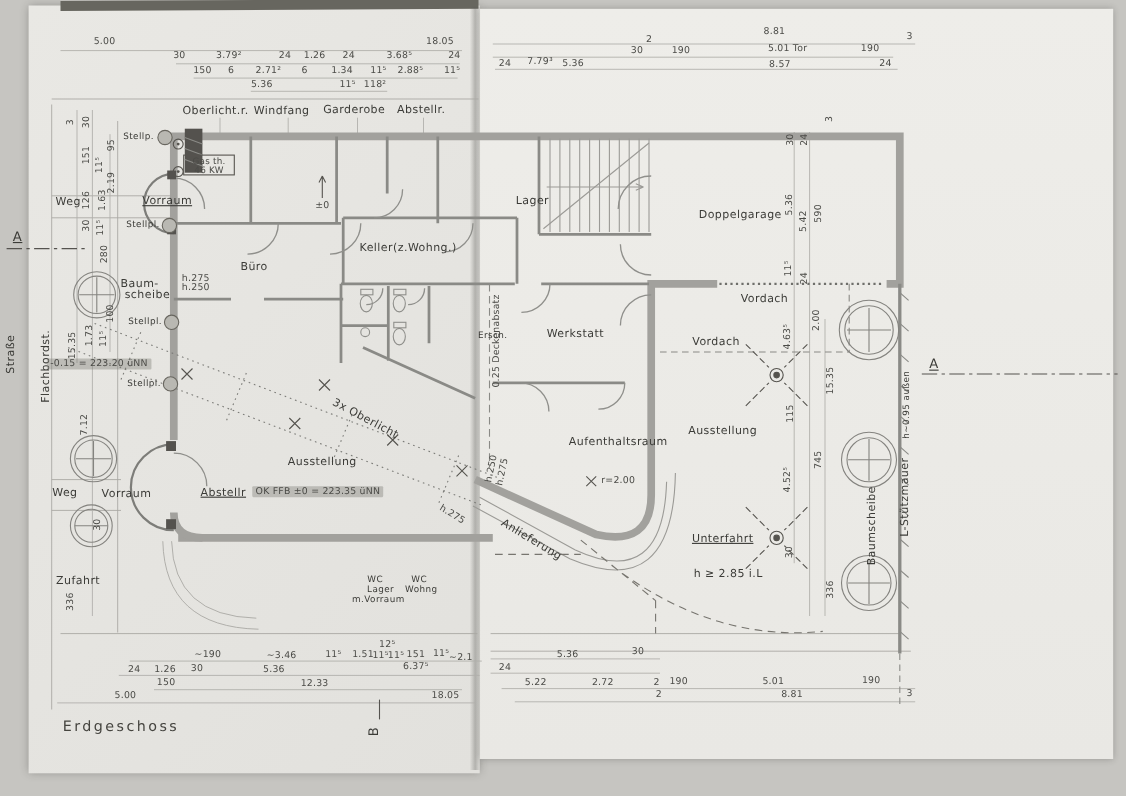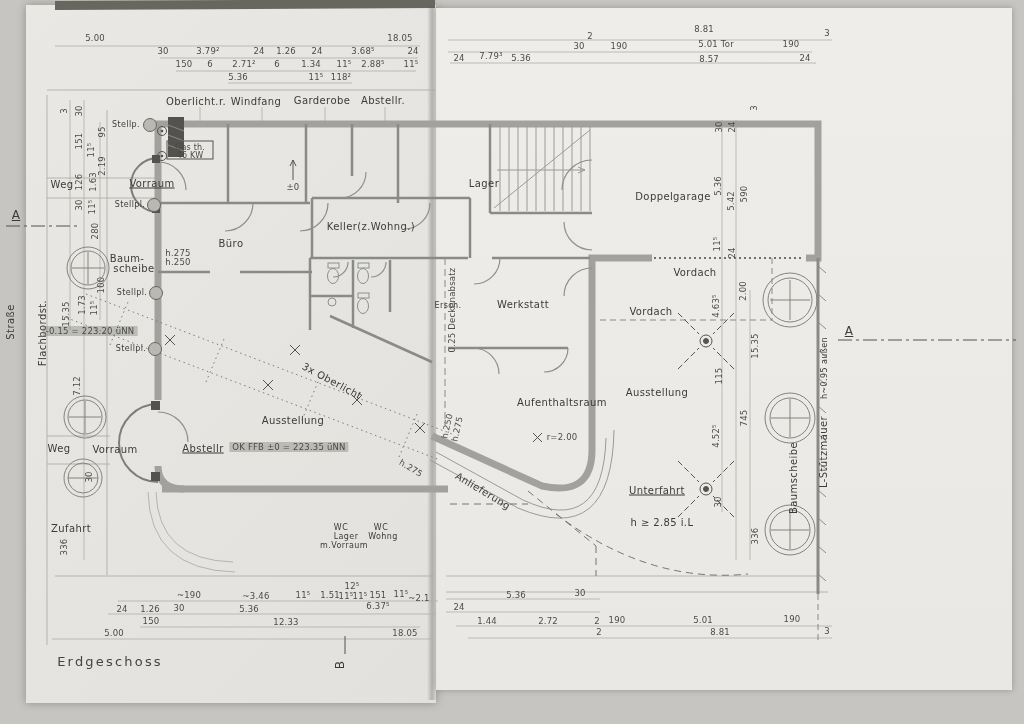--- a/index.html
+++ b/index.html
@@ -336,21 +336,21 @@
   <div class="dim" style="left:249px;top:609px">5.36</div>
   <div class="dim" style="left:378px;top:606px">6.37⁵</div>
   <div class="dim" style="left:151px;top:621px">150</div>
   <div class="dim" style="left:286px;top:622px">12.33</div>
   <div class="dim" style="left:114px;top:633px">5.00</div>
   <div class="dim" style="left:405px;top:633px">18.05</div>
 
   <div class="dim" style="left:516px;top:595px">5.36</div>
   <div class="dim" style="left:580px;top:593px">30</div>
   <div class="dim" style="left:459px;top:607px">24</div>
-  <div class="dim" style="left:487px;top:621px">1.44</div>
+  <div class="dim" style="left:487px;top:621px">5.22</div>
   <div class="dim" style="left:548px;top:621px">2.72</div>
   <div class="dim" style="left:597px;top:621px">2</div>
   <div class="dim" style="left:617px;top:620px">190</div>
   <div class="dim" style="left:703px;top:620px">5.01</div>
   <div class="dim" style="left:792px;top:619px">190</div>
   <div class="dim" style="left:599px;top:632px">2</div>
   <div class="dim" style="left:720px;top:632px">8.81</div>
   <div class="dim" style="left:827px;top:631px">3</div>
 
 </div>

